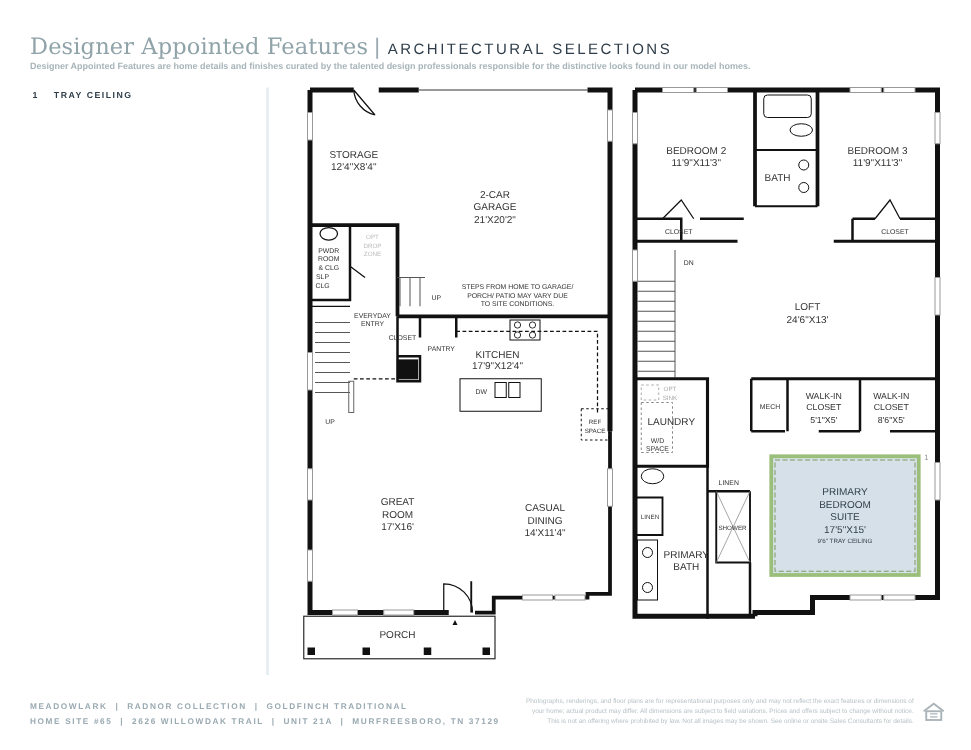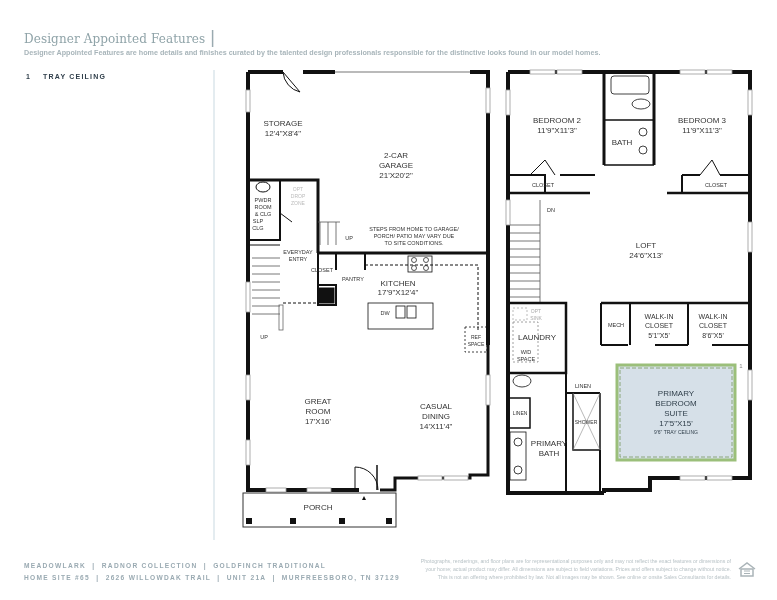--- a/index.html
+++ b/index.html
@@ -1,36 +1,37 @@
 <!DOCTYPE html>
 <html><head>
 <meta charset="utf-8">
 <style>
   html, body { margin:0; padding:0; background:#ffffff; }
   body { width:777px; height:600px; position:relative; overflow:hidden; font-family:"Liberation Sans", sans-serif; }
   .title-row { position:absolute; left:24px; top:27px; display:flex; align-items:baseline; white-space:nowrap; }
-  .title-main { font-family:"DejaVu Serif", serif; font-size:12px; color:#8fa3a8; letter-spacing:0.1px; }
+  .title-main { font-family:"DejaVu Serif", serif; font-size:18px; color:#8fa3a8; letter-spacing:0.1px; }
   .title-sep { color:#9aaab0; font-size:18px; margin:0 6px 0 5px; font-family:"Liberation Sans", sans-serif; font-weight:300; }
   .title-sub { font-family:"Liberation Sans", sans-serif; font-size:12px; letter-spacing:2px; color:#2f3e4a; }
   .subtitle { position:absolute; left:24px; top:48px; font-size:7.2px; color:#a8b5ba; white-space:nowrap;font-weight:bold; }
   .features { position:absolute; left:26px; top:73px; }
   .feature { font-size:7px; font-weight:bold; letter-spacing:1.2px; color:#2f3e4a; display:flex; gap:12px; }
   .vline { position:absolute; left:213px; top:70px; width:2px; height:470px; background:#e4ecf0; }
   .plan { position:absolute; left:0; top:0; }
   .lbl { font-family:"Liberation Sans", sans-serif; fill:#333; text-anchor:middle; }
   .footer-left { position:absolute; left:24px; top:560px; font-size:6.6px; letter-spacing:1.3px; color:#9aaab2; font-weight:bold; line-height:12px; white-space:nowrap; }
   .footer-right { position:absolute; right:46px; top:557px; font-size:5.2px; color:#b8c2c6; text-align:right; line-height:8px; white-space:nowrap; }
   .eho { position:absolute; left:737px; top:560px; width:20px; height:20px; }
 </style>
 </head>
 <body>
 
 <div class="title-row">
   <span class="title-main">Designer Appointed Features</span>
   <span class="title-sep">|</span>
+  <span class="title-sub">ARCHITECTURAL SELECTIONS</span>
 </div>
 <div class="subtitle">Designer Appointed Features are home details and finishes curated by the talented design professionals responsible for the distinctive looks found in our model homes.</div>
 
 <div class="features">
   <div class="feature">
     <span>1</span>
     <span>TRAY CEILING</span>
   </div>
 </div>
 

